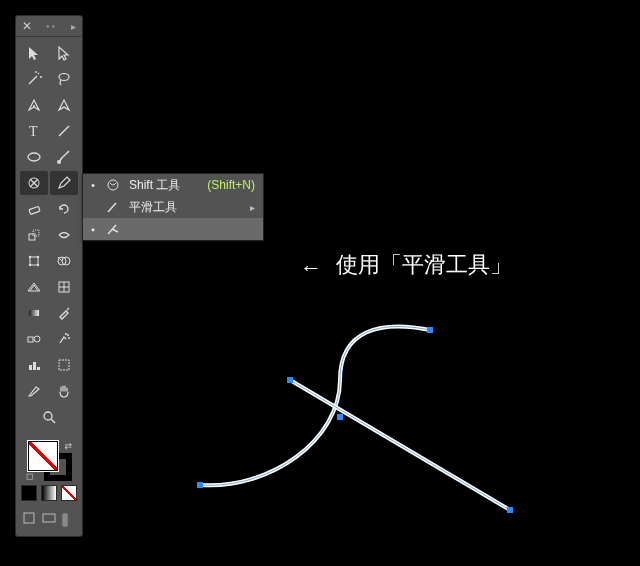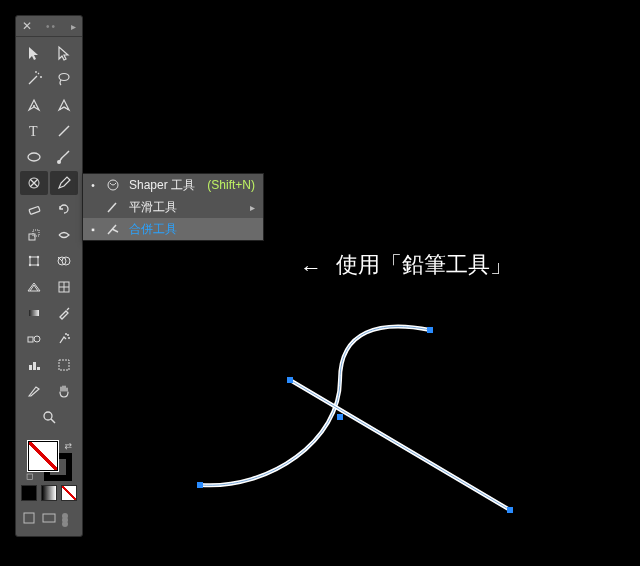--- a/index.html
+++ b/index.html
@@ -300,43 +300,42 @@
 
   <div class="flyout">
     <div class="fly-item">
       <span class="fly-check">•</span>
       <span class="fly-icon">
           <svg width="14" height="14">
             <circle cx="7" cy="7" r="5" fill="none" stroke="#ddd"></circle>
             <path d="M4 5 Q7 9 10 5" stroke="#ddd" fill="none"></path>
           </svg>
         </span>
-      <span class="fly-label">Shaper 工具</span>
+      <span class="fly-label">Shift 工具</span>
       <span class="fly-short">(Shift+N)</span>
     </div>
     <div class="fly-item">
       <span class="fly-check"></span>
       <span class="fly-icon">
           <svg width="14" height="14">
             <path d="M2 12 L10 3" stroke="#ddd" stroke-width="1.5"></path>
           </svg>
         </span>
       <span class="fly-label">平滑工具</span>
       <span class="fly-arrow">▸</span>
     </div>
     <div class="fly-item hover">
       <span class="fly-check">▪</span>
       <span class="fly-icon">
           <svg width="14" height="14">
             <path d="M2 12 L10 3" stroke="#ddd" stroke-width="1.5"></path>
             <path d="M6 7 L12 10" stroke="#ddd" stroke-width="1.5"></path>
           </svg>
         </span>
-      <span class="fly-label">合併工具</span>
     </div>
   </div>
 
   <div class="anno">
     <span>←</span>
-    <span>使用「鉛筆工具」</span>
+    <span>使用「平滑工具」</span>
   </div>
 
 </div>
 
 </body></html>

